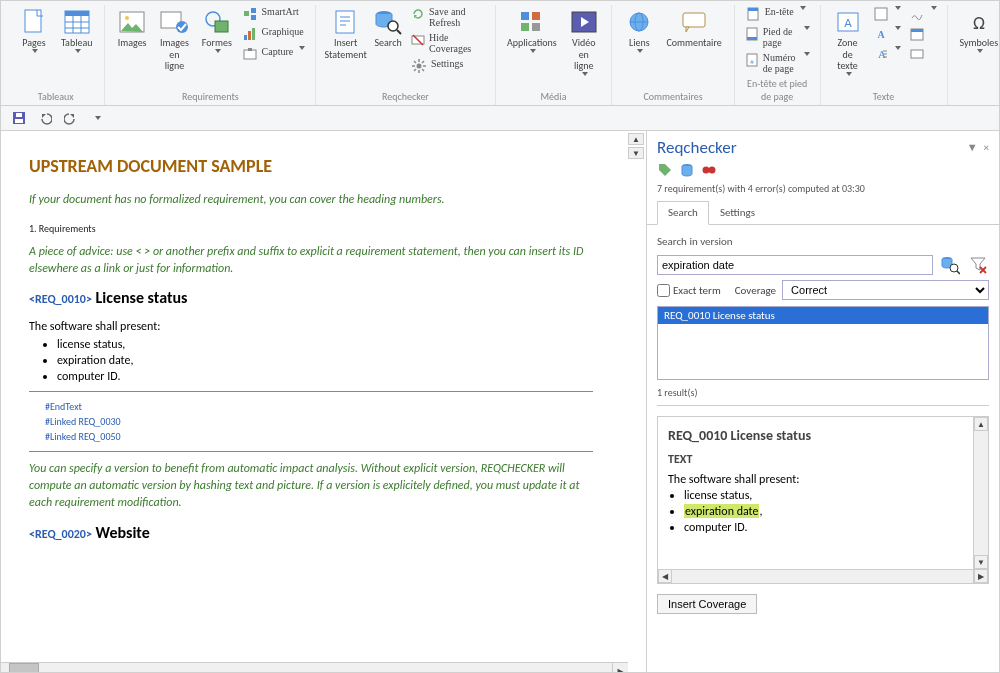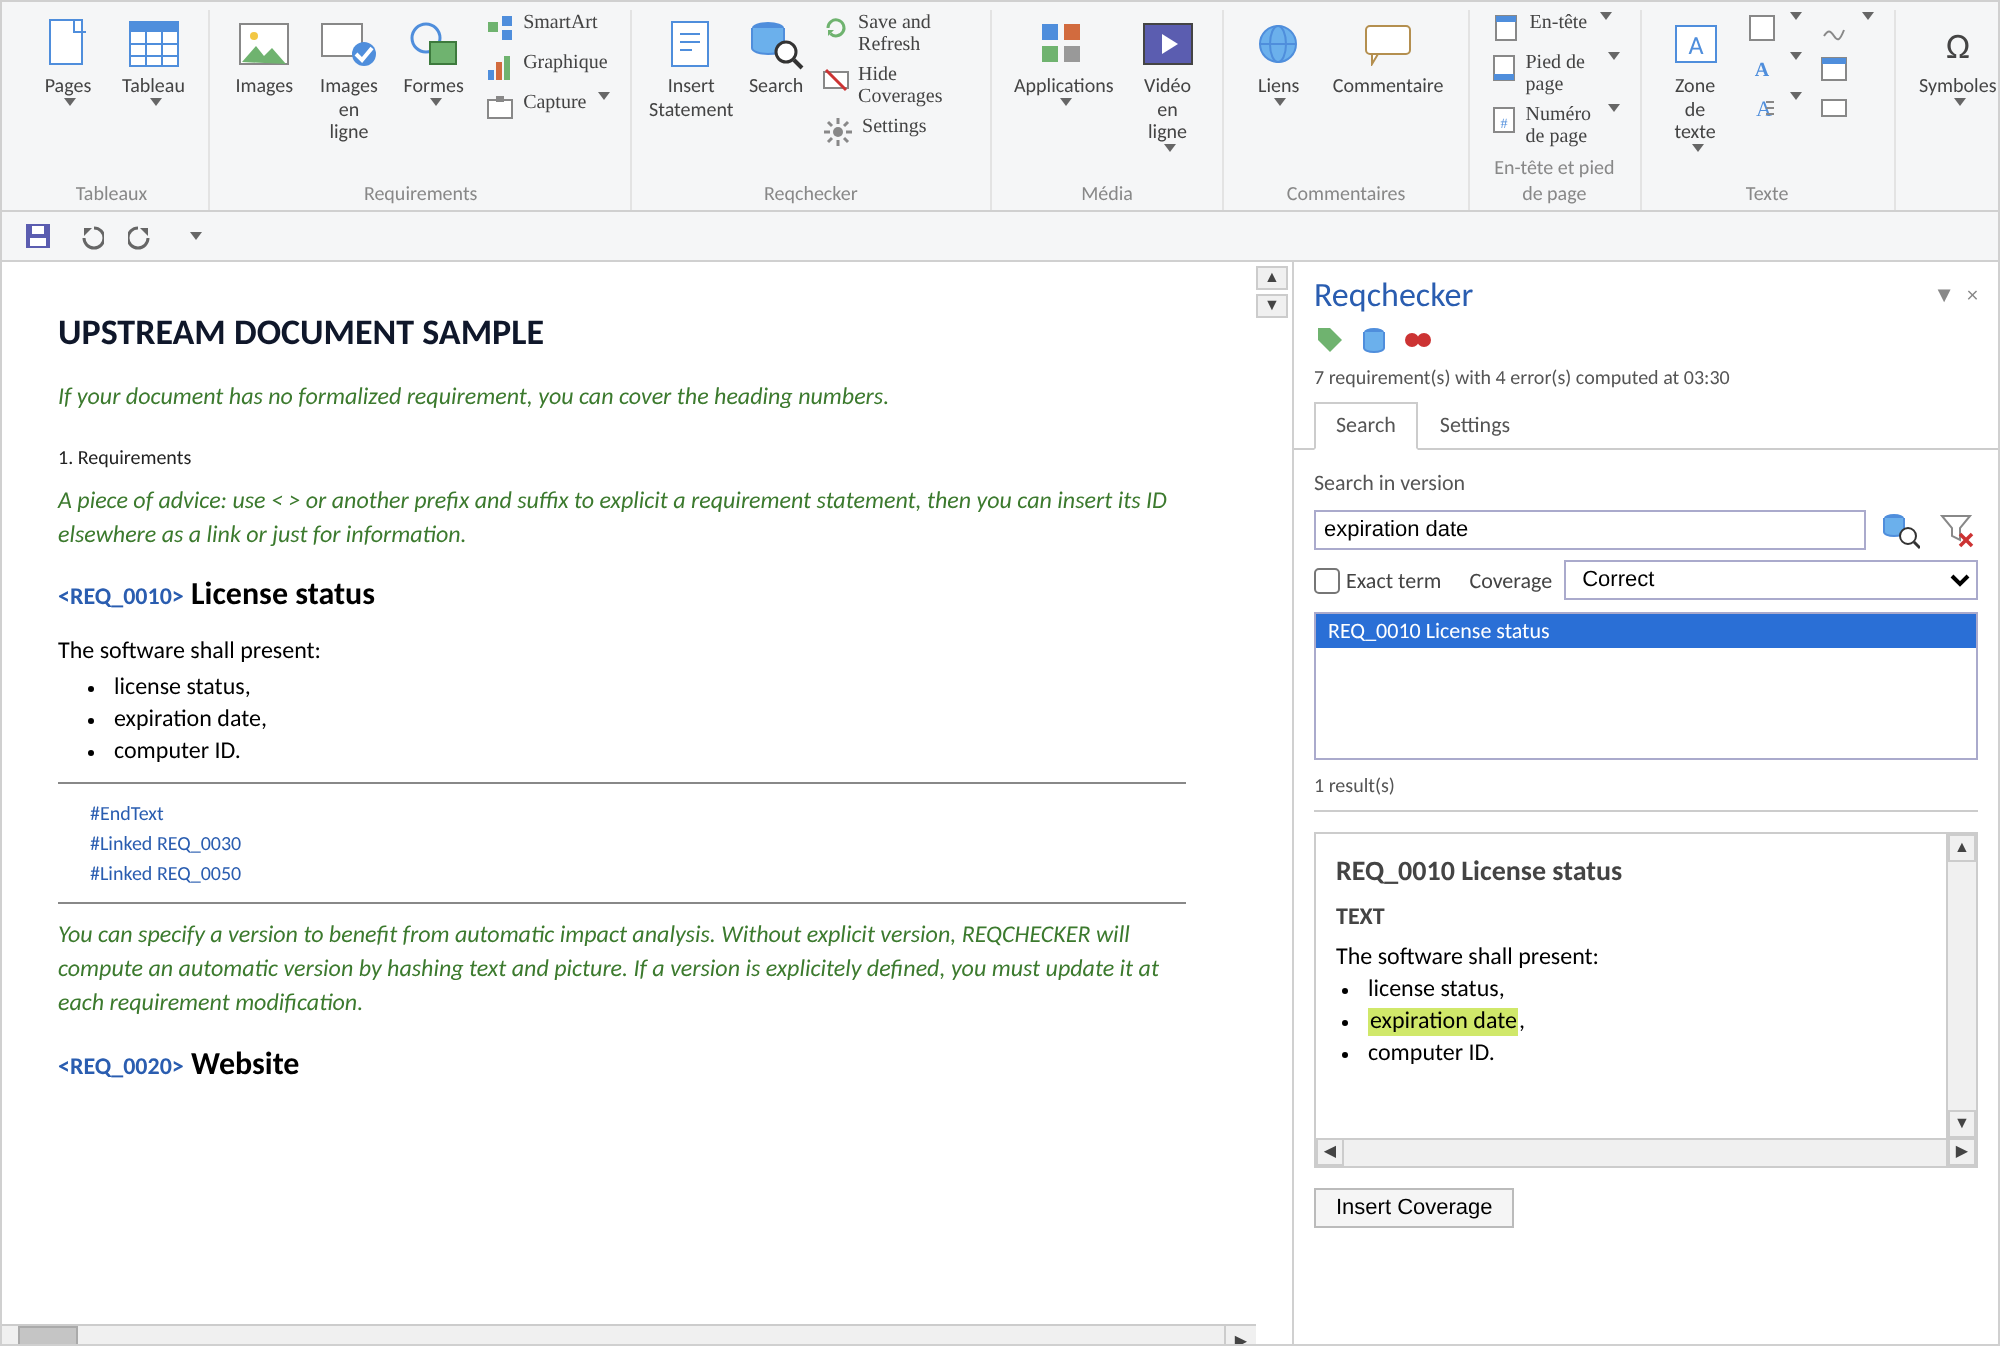--- a/index.html
+++ b/index.html
@@ -123,21 +123,21 @@
     display: flex; align-items: center; justify-content: center;
     cursor: pointer;
   }
   .doc-page {
     padding: 24px 28px 80px;
     max-width: 620px;
   }
   .doc-title {
     font-size: 18px;
     font-weight: bold;
-    color: #0f172a;
+    color: #a16207;
     margin-bottom: 14px;
   }
   .adv {
     font-style: italic;
     color: #3c7a2e;
     font-size: 12px;
     margin: 6px 0 12px;
     line-height: 1.4;
   }
   .h1 {

